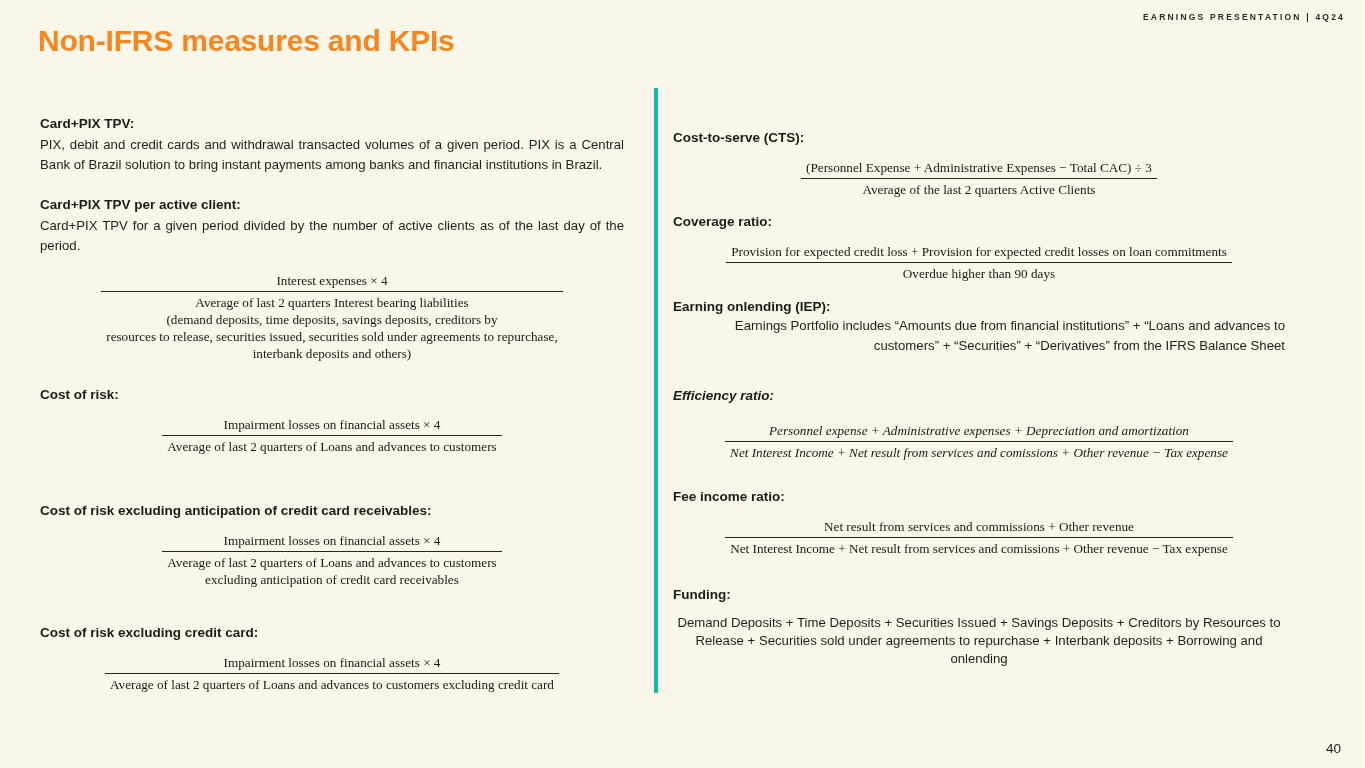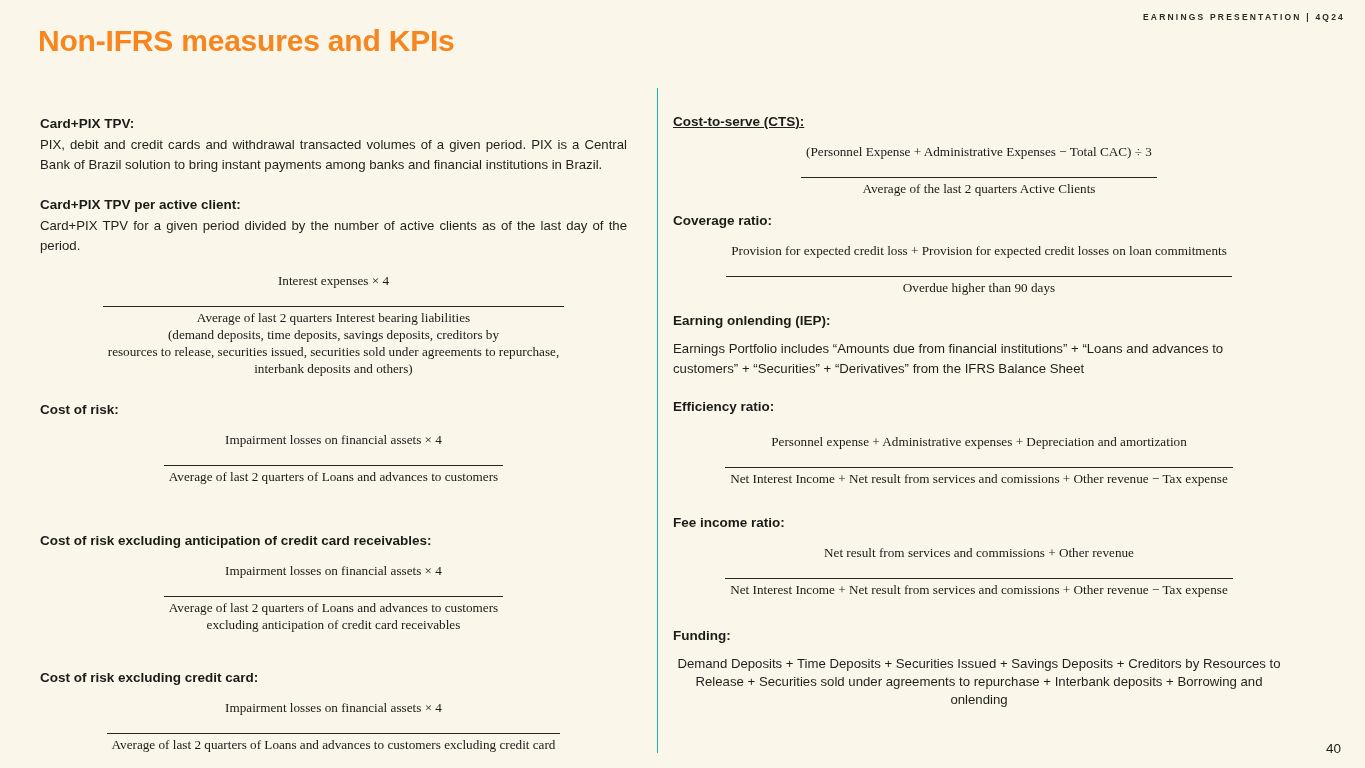--- a/index.html
+++ b/index.html
@@ -21,61 +21,61 @@
     position: absolute; top: 24px; left: 38px; margin: 0;
     font-size: 30px; font-weight: 700; letter-spacing: -0.2px;
     color: #F6861F;
   }
   .columns {
     position: absolute; top: 88px; left: 40px;
     display: flex; align-items: stretch;
   }
   .col-left {
     width: 618px; padding-right: 30px;
-    border-right: 1px solid #14b8a6;
+    border-right: 4px solid #14b8a6;
   }
   .col-right { width: 627px; padding-left: 15px; }
 
   .sec h3 {
     margin: 0; font-size: 13.5px; font-weight: 700;
     line-height: 16px; color: #1B1B19;
   }
   .body {
     margin: 3px 0 0; font-size: 13.2px; line-height: 20px; color: #1F1F1D;
   }
   .justify { text-align: justify; }
   .center  { text-align: center; }
 
   .formula { text-align: center; margin-top: 13px; }
   .fraction {
     display: inline-block; text-align: center;
     font-family: "Liberation Serif", "DejaVu Serif", serif;
     font-size: 13.2px; line-height: 17px; color: #191917;
   }
-  .fraction .num { border-bottom: 1.2px solid #26261f; padding: 0 5px 17px; white-space: pre-line; }
+  .fraction .num { border-bottom: 1.2px solid #26261f; padding: 0 5px 2px; white-space: pre-line; }
   .fraction .den { padding: 2px 5px 0; white-space: pre-line; }
 
   
   .s-l1 { margin-top: 28px; }
   .s-l2 { margin-top: 22px; }
   .s-l3 { margin-top: 16px; }
   .s-l4 { margin-top: 25px; }
   .s-l5 { margin-top: 48px; }
   .s-l6 { margin-top: 37px; }
 
   
-  .s-r1 { margin-top: 26px; text-decoration: underline; }
+  .s-r1 { margin-top: 42px; }
   .s-r2 { margin-top: 16px; }
   .s-r3 { margin-top: 17px; }
-  .s-r4 { margin-top: 20px; }
+  .s-r4 { margin-top: 32px; font-style: italic; }
   .s-r5 { margin-top: 28px; }
   .s-r6 { margin-top: 30px; }
   .s-r7 { margin-top: 28px; }
 
-  .s-r3 .body { margin-top: 10px; }
+  .s-r3 .body { margin-top: 1px; text-align: right; }
   .s-r4 .formula { margin-top: 18px; }
   .s-r6 .body { margin-top: 11px; line-height: 18px; }
   .s-r7 .body { margin-top: 2px; }
 
   .page-number {
     position: absolute; right: 24px; bottom: 12px;
     font-size: 13.5px; color: #1B1B19;
   }
 </style>
 </head>

